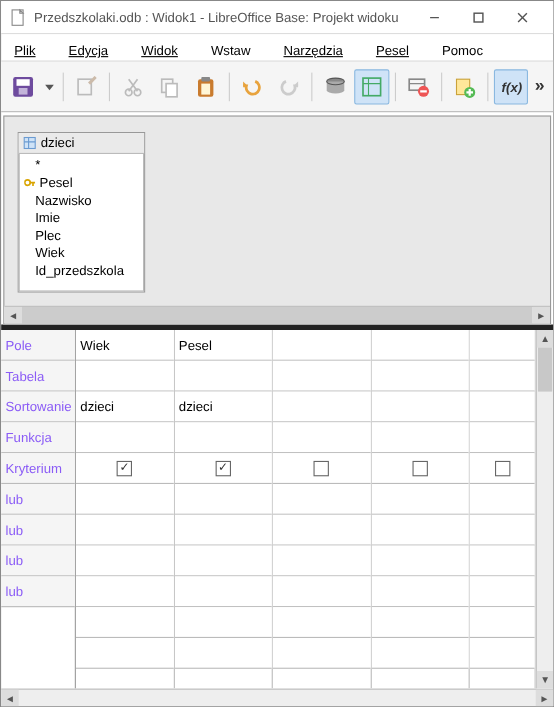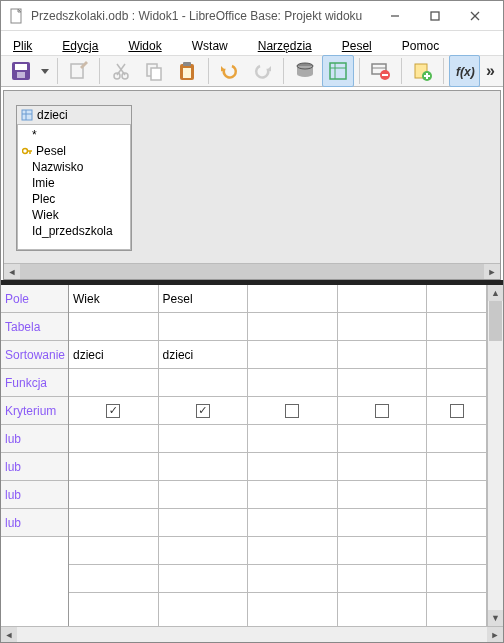--- a/index.html
+++ b/index.html
@@ -8,21 +8,21 @@
 .titlebar { height: 30px; background: #fff; display: flex; align-items: center; padding: 0 8px; border-bottom: 1px solid #ddd; justify-content: space-between; }
 .titlebar-icon { width: 16px; height: 16px; margin-right: 6px; display:inline-block; }
 .titlebar-text { flex: 1; font-size: 12px; color: #555; white-space: nowrap; overflow: hidden; }
 .winbtns { display: flex; gap: 0; }
 .winbtn { width: 40px; height: 28px; display: flex; align-items: center; justify-content: center; color: #555; }
 
 .menubar { height: 24px; display: flex; align-items: flex-end; padding: 0 6px; gap: 18px; }
 .menuitem { padding: 2px 6px; font-size: 13px; }
 .menuitem .hot { text-decoration: underline; }
 
-.toolbar { height: 32px; background: #f5f5f5; border-top:1px solid #ddd; border-bottom:1px solid #bbb; display: flex; align-items: center; padding: 0 4px; gap: 2px; }
+.toolbar { height: 47px; background: #f5f5f5; border-top:1px solid #ddd; border-bottom:1px solid #bbb; display: flex; align-items: center; padding: 0 4px; gap: 2px; }
 .tbtn { width: 32px; height: 32px; display: flex; align-items: center; justify-content: center; border:1px solid transparent; border-radius:2px; }
 .tbtn.active { background:#cfe3f7; border-color:#8ab8e0; }
 .tsep { width:1px; height:26px; background:#ccc; margin:0 3px; }
 .overflow { font-size:16px; font-weight:bold; color:#333; padding:0 4px; }
 
 .design-area { flex: 0 0 190px; background: #e8e8e8; border:1px solid #999; margin:3px 2px 0 2px; position:relative; display:flex; flex-direction:column; }
 .design-canvas { flex:1; overflow:hidden; position:relative; }
 .table-box { position:absolute; left:12px; top:14px; width:116px; background:#fff; border:1px solid #999; }
 .table-box-header { background:#eaeaea; padding:2px 4px; display:flex; align-items:center; gap:4px; border-bottom:1px solid #bbb; }
 .table-box-body { padding:2px 4px 10px 4px; border:1px solid #bbb; border-top:none;}

